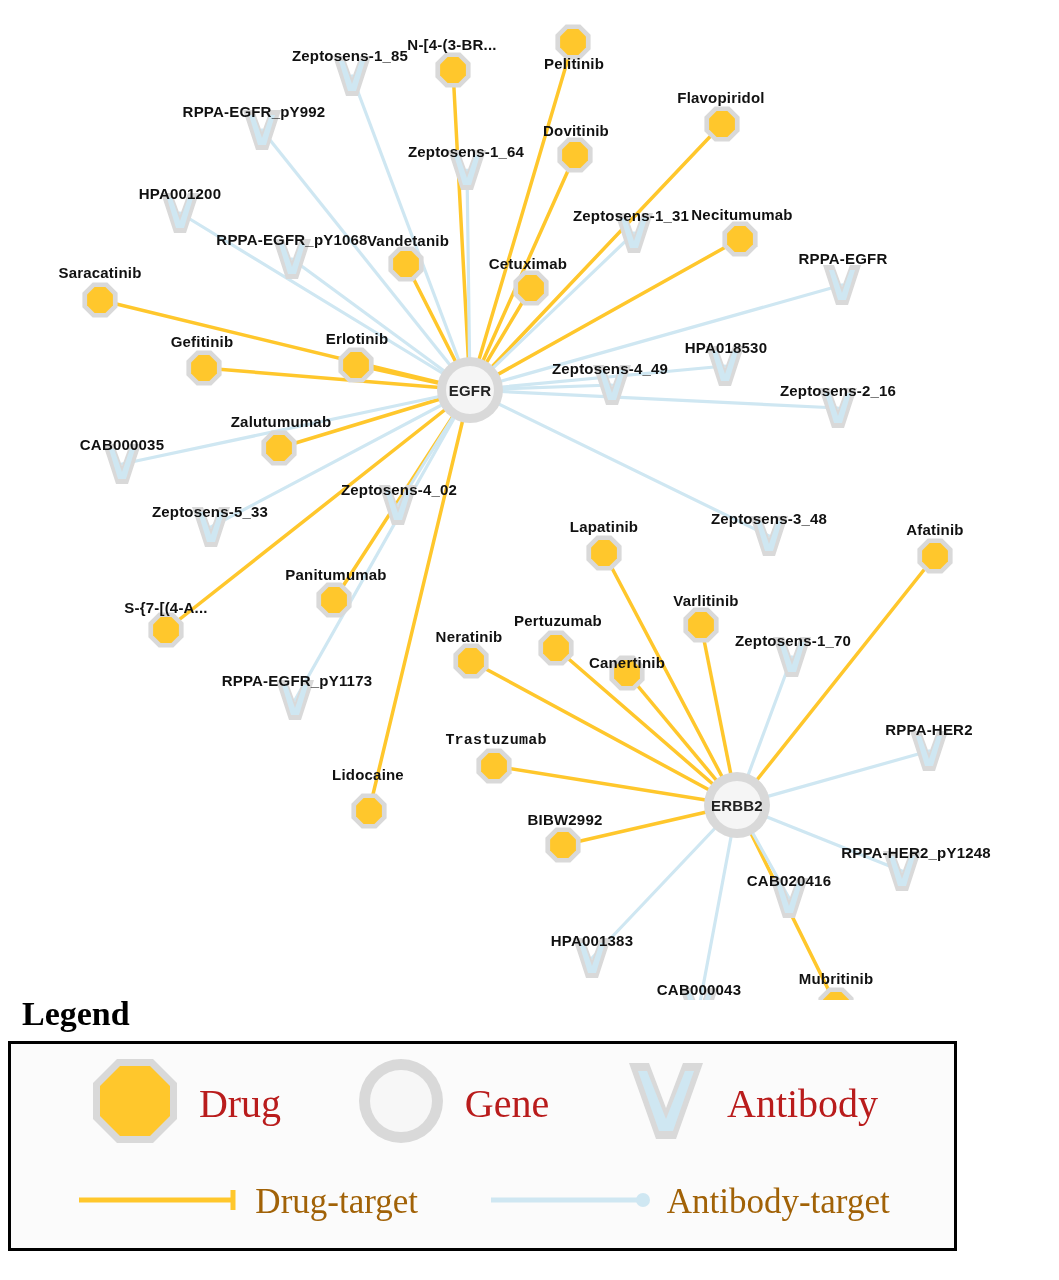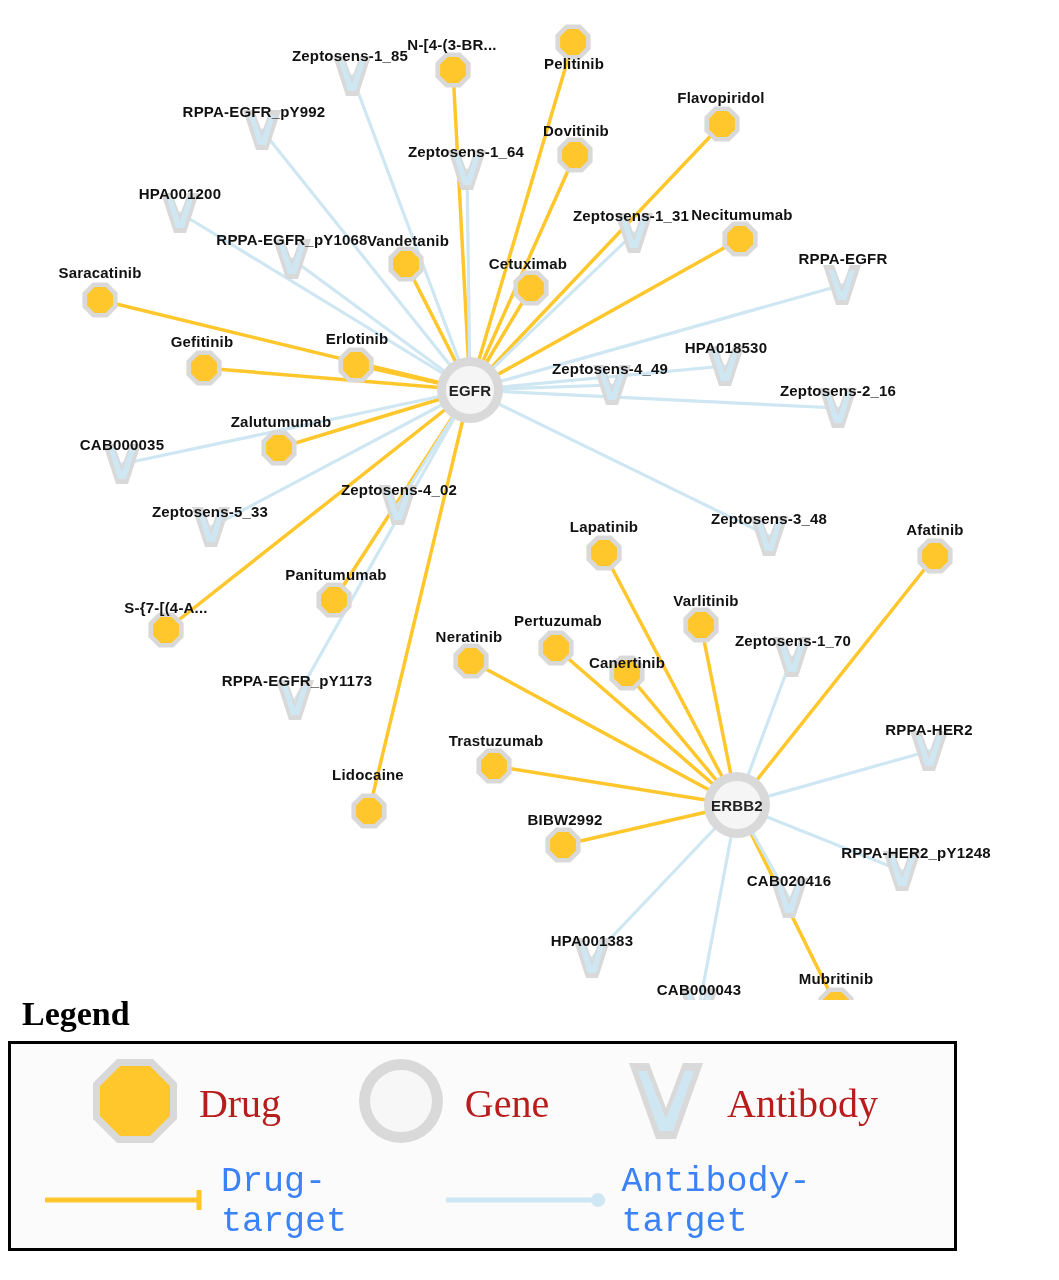--- a/index.html
+++ b/index.html
@@ -86,23 +86,23 @@
     height: 80px;
     padding: 0 30px;
     box-sizing: border-box;
   }
   .legend-edge-item {
     display: flex;
     align-items: center;
     gap: 10px;
   }
   .legend-edge-item .lg-text {
-    font-family: Liberation Mono, monospace;
+    font-family: Liberation Serif, serif;
     font-size: 35px;
-    color: #3b82f6;
+    color: #a16207;
   }
 </style>
 </head>
 <body>
 
 <div id="network">
     <svg width="1059" height="1000">
       <line x1="573" y1="42" x2="470" y2="390" stroke="#ffc72c" stroke-width="3.5" stroke-linecap="round"></line>
       <line x1="453" y1="70" x2="470" y2="390" stroke="#ffc72c" stroke-width="3.5" stroke-linecap="round"></line>
       <line x1="722" y1="124" x2="470" y2="390" stroke="#ffc72c" stroke-width="3.5" stroke-linecap="round"></line>
@@ -344,21 +344,21 @@
     <div class="node-label" style="left: 357px; top: 338px;">Erlotinib</div>
     <div class="node-label" style="left: 281px; top: 421px;">Zalutumumab</div>
     <div class="node-label" style="left: 604px; top: 526px;">Lapatinib</div>
     <div class="node-label" style="left: 935px; top: 529px;">Afatinib</div>
     <div class="node-label" style="left: 336px; top: 574px;">Panitumumab</div>
     <div class="node-label" style="left: 706px; top: 600px;">Varlitinib</div>
     <div class="node-label" style="left: 166px; top: 607px;">S-{7-[(4-A...</div>
     <div class="node-label" style="left: 558px; top: 620px;">Pertuzumab</div>
     <div class="node-label" style="left: 469px; top: 636px;">Neratinib</div>
     <div class="node-label" style="left: 627px; top: 622px; margin-top: 40px;">Canertinib</div>
-    <div class="node-label" style="left: 496px; top: 740px;">Trastuzumab</div>
+    <div class="node-label" style="left: 496px; top: 740px; font-family: Liberation Mono, monospace;">Trastuzumab</div>
     <div class="node-label" style="left: 368px; top: 774px;">Lidocaine</div>
     <div class="node-label" style="left: 565px; top: 819px;">BIBW2992</div>
     <div class="node-label" style="left: 836px; top: 978px;">Mubritinib</div>
     <div class="node-label" style="left: 350px; top: 55px;">Zeptosens-1_85</div>
     <div class="node-label" style="left: 254px; top: 111px;">RPPA-EGFR_pY992</div>
     <div class="node-label" style="left: 466px; top: 151px;">Zeptosens-1_64</div>
     <div class="node-label" style="left: 180px; top: 193px;">HPA001200</div>
     <div class="node-label" style="left: 631px; top: 215px;">Zeptosens-1_31</div>
     <div class="node-label" style="left: 292px; top: 239px;">RPPA-EGFR_pY1068</div>
     <div class="node-label" style="left: 843px; top: 258px;">RPPA-EGFR</div>

